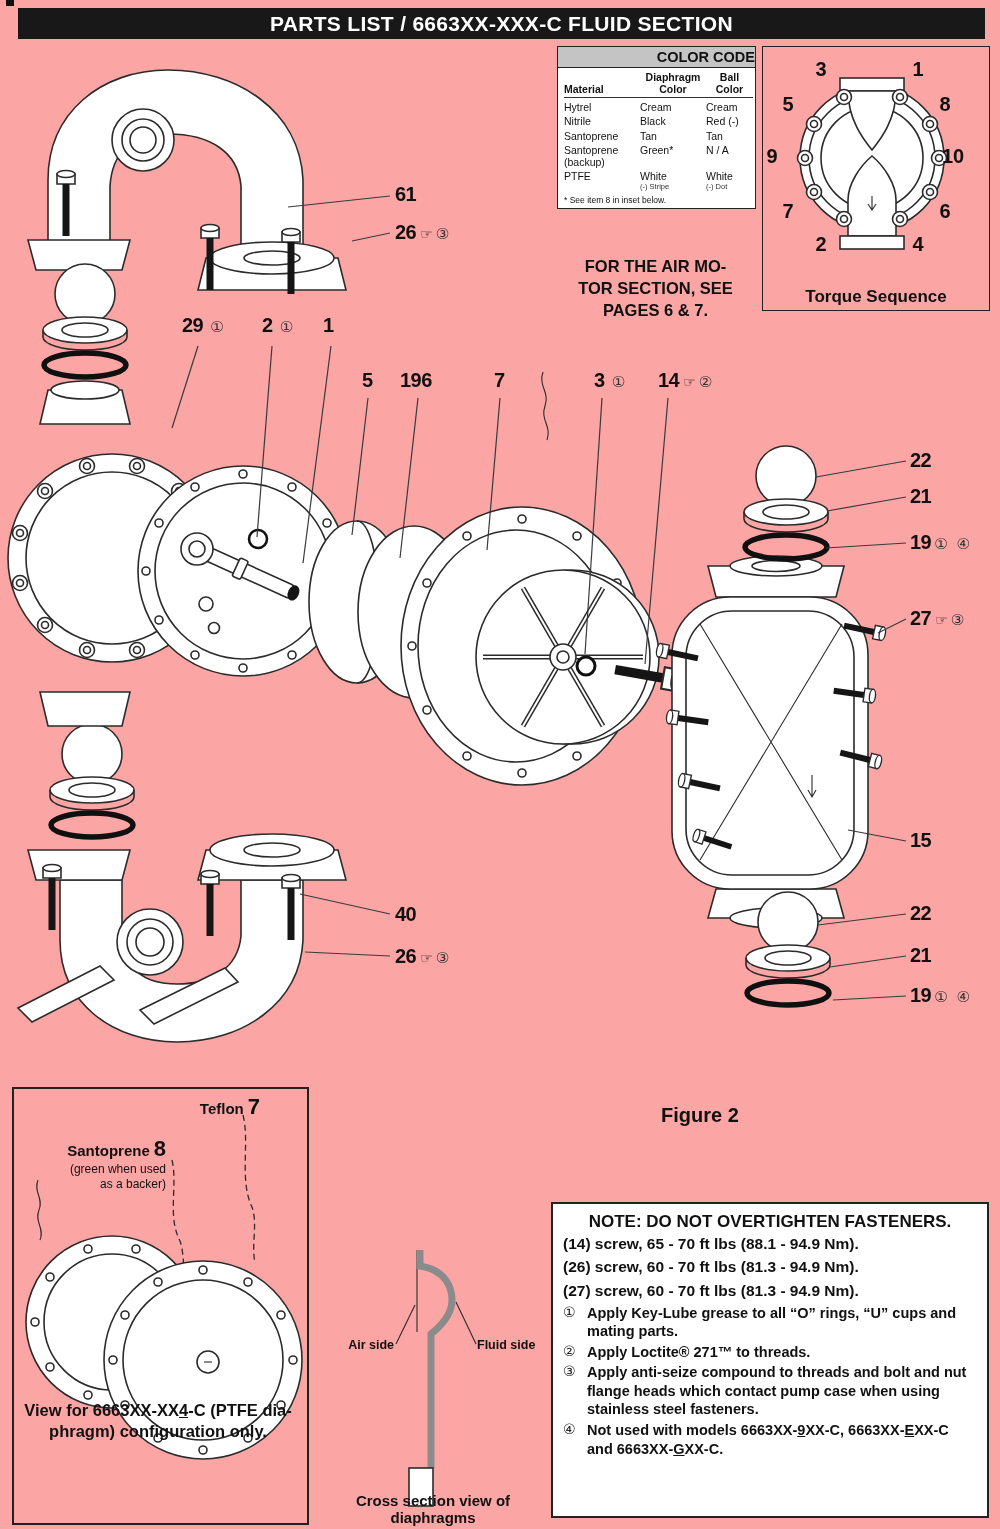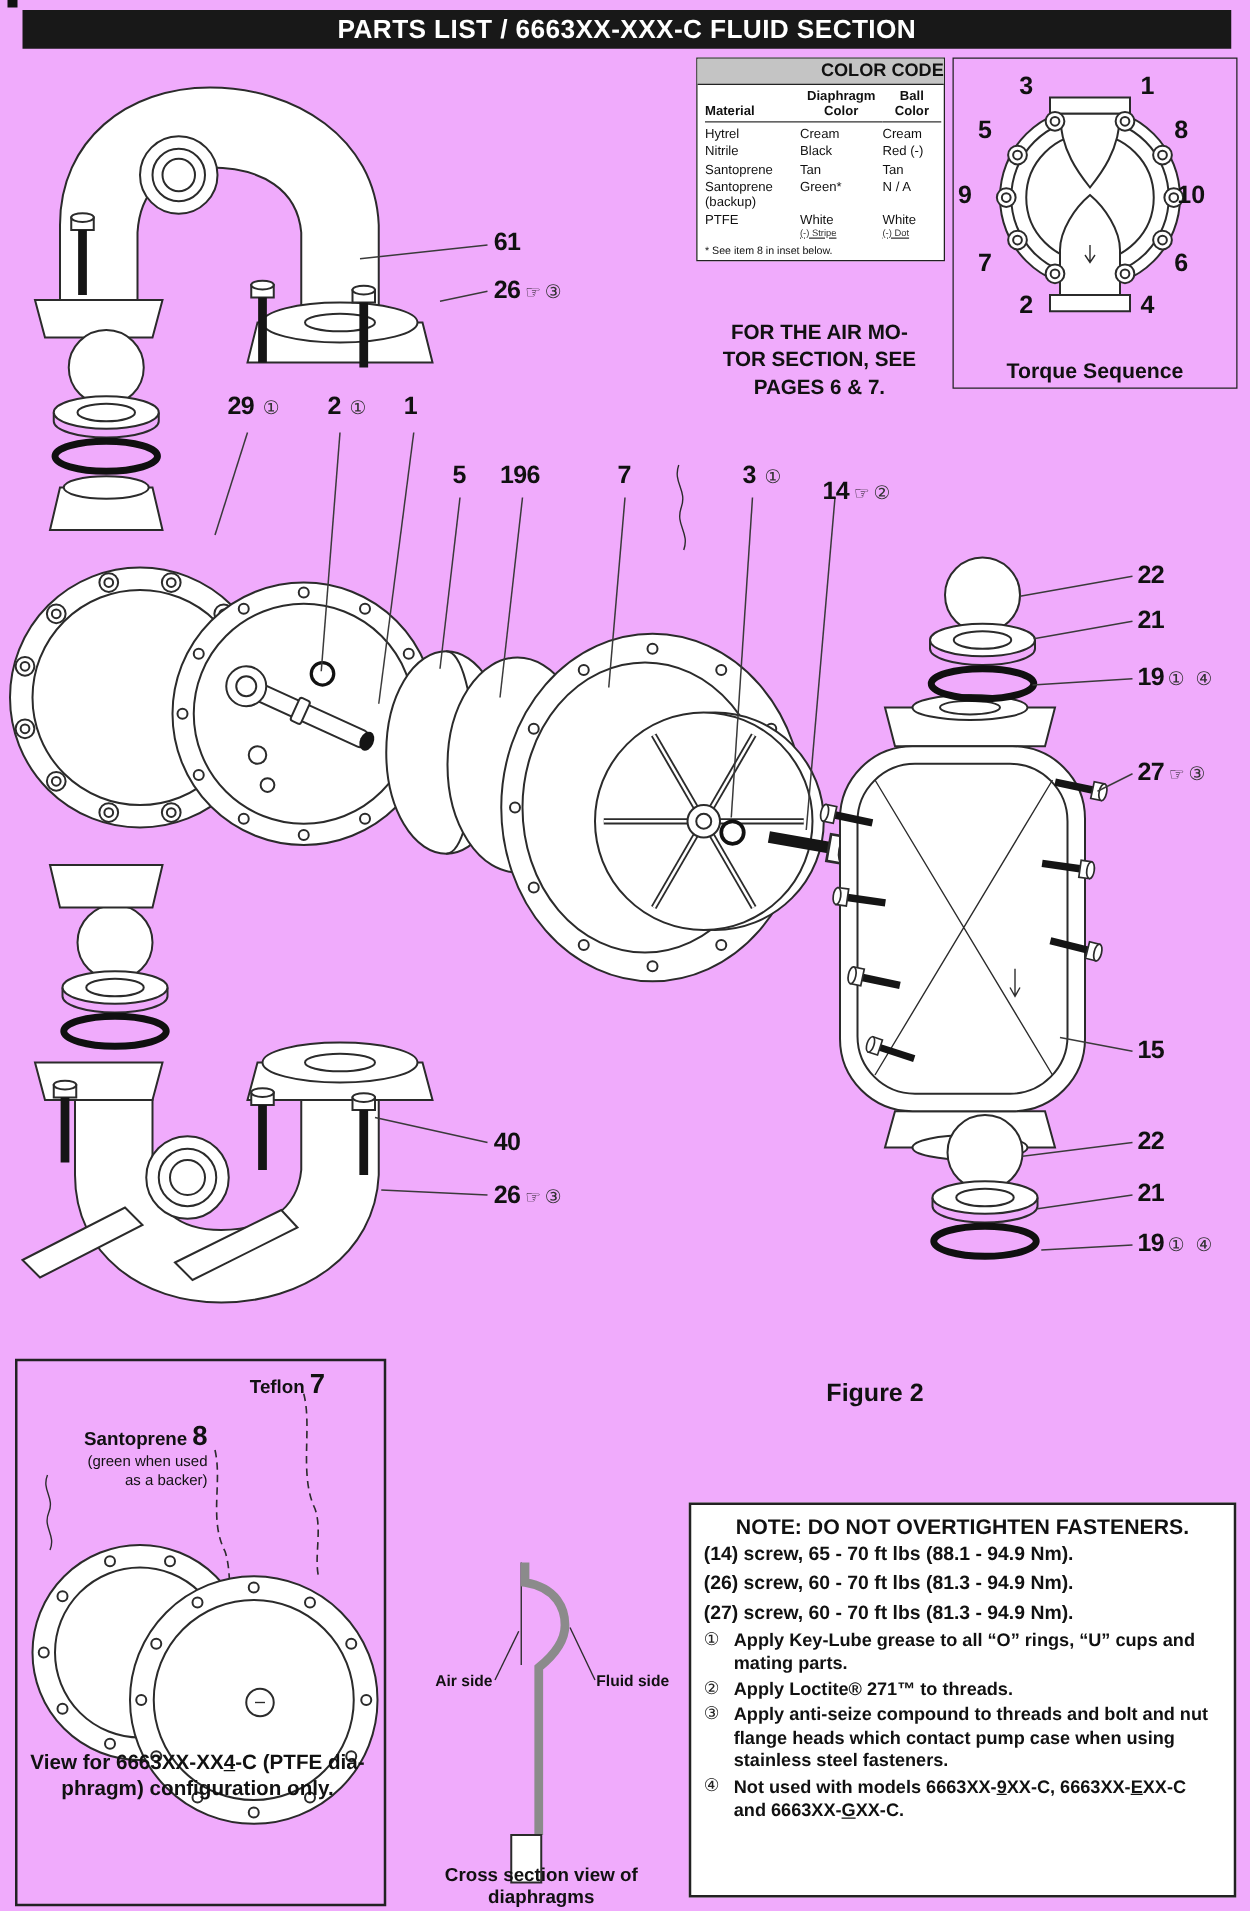--- a/index.html
+++ b/index.html
@@ -1,16 +1,16 @@
 <!DOCTYPE html>
 <html><head>
 <meta charset="utf-8">
 <style>
   html,body{margin:0;padding:0;background:#fff;}
-  .page{position:relative;width:1000px;height:1529px;background:#f0abfc;overflow:hidden;
+  .page{position:relative;width:1000px;height:1529px;background:#fca5a5;overflow:hidden;
         font-family:"Liberation Sans",sans-serif;color:#111;}
   svg .s{fill:#fff;stroke:#2b2b2b;stroke-width:1.6;}
   svg .sn{fill:none;stroke:#2b2b2b;stroke-width:1.6;}
   svg .thin{fill:none;stroke:#2b2b2b;stroke-width:1.1;}
   svg .lead{fill:none;stroke:#3a3a3a;stroke-width:1.2;}
   svg .dash{fill:none;stroke:#2b2b2b;stroke-width:1.3;stroke-dasharray:6 4;}
   svg .oring{fill:none;stroke:#101010;stroke-width:5.5;}
   svg .gray{fill:none;stroke:#8b8b8b;stroke-width:7;}
   .art{position:absolute;left:0;top:0;z-index:0;}
 
@@ -18,21 +18,21 @@
     color:#fff;font-weight:bold;font-size:21px;line-height:31px;text-align:center;letter-spacing:.3px;z-index:2;}
 
   .color-code{position:absolute;left:557px;top:46px;width:197px;border:1.5px solid #222;background:#fff;z-index:2;}
   .cc-title{background:#c4c4c4;border-bottom:1.5px solid #222;font-weight:bold;font-size:14.5px;
     text-align:right;padding:2px 0;}
   .cc-grid{display:grid;grid-template-columns:76px 66px 47px;padding:3px 4px 1px 6px;font-size:10.5px;}
   .cc-h{font-weight:bold;font-size:10.5px;display:flex;align-items:flex-end;padding-bottom:2px;border-bottom:1px solid #333;margin-bottom:2px;}
   .cc-h.c{justify-content:center;text-align:center;}
   .cc-cell{padding:1.5px 0;line-height:1.1;}
   .cc-cell.c{text-align:left;}
-  .cc-sub{display:block;font-size:7.5px;color:#333;text-decoration:underline;}
+  .cc-sub{display:block;font-size:7.5px;color:#333;}
   .cc-foot{font-size:8.5px;padding:1px 4px 3px 6px;}
 
   .air-note{position:absolute;left:557px;top:255px;width:197px;text-align:center;
     font-weight:bold;font-size:16.5px;line-height:22px;z-index:2;}
 
   .ts-box{position:absolute;left:762px;top:46px;width:226px;height:263px;border:1.5px solid #222;z-index:2;}
   .ts-num{position:absolute;width:26px;text-align:center;font-weight:bold;font-size:20px;}
   .ts-caption{position:absolute;left:0;bottom:3px;width:100%;text-align:center;font-weight:bold;font-size:17px;}
 
   .co{position:absolute;z-index:2;white-space:nowrap;}
@@ -405,21 +405,21 @@
 
 <div class="co" style="left:395px;top:183px;"><span class="co-num">61</span><span class="co-hand"></span><span class="co-circ"></span></div>
 <div class="co" style="left:395px;top:221px;"><span class="co-num">26</span><span class="co-hand">☞</span><span class="co-circ">③</span></div>
 <div class="co" style="left:182px;top:314px;"><span class="co-num">29</span><span class="co-hand"></span><span class="co-circ">①</span></div>
 <div class="co" style="left:262px;top:314px;"><span class="co-num">2</span><span class="co-hand"></span><span class="co-circ">①</span></div>
 <div class="co" style="left:323px;top:314px;"><span class="co-num">1</span></div>
 <div class="co" style="left:362px;top:369px;"><span class="co-num">5</span></div>
 <div class="co" style="left:400px;top:369px;"><span class="co-num">196</span></div>
 <div class="co" style="left:494px;top:369px;"><span class="co-num">7</span></div>
 <div class="co" style="left:594px;top:369px;"><span class="co-num">3</span><span class="co-hand"></span><span class="co-circ">①</span></div>
-<div class="co" style="left:658px;top:369px;margin-top:13px;"><span class="co-num">14</span><span class="co-hand">☞</span><span class="co-circ">②</span></div>
+<div class="co" style="left:658px;top:369px;"><span class="co-num">14</span><span class="co-hand">☞</span><span class="co-circ">②</span></div>
 <div class="co" style="left:910px;top:449px;"><span class="co-num">22</span></div>
 <div class="co" style="left:910px;top:485px;"><span class="co-num">21</span></div>
 <div class="co" style="left:910px;top:531px;"><span class="co-num">19</span><span class="co-circ">① ④</span></div>
 <div class="co" style="left:910px;top:607px;"><span class="co-num">27</span><span class="co-hand">☞</span><span class="co-circ">③</span></div>
 <div class="co" style="left:910px;top:829px;"><span class="co-num">15</span></div>
 <div class="co" style="left:910px;top:902px;"><span class="co-num">22</span></div>
 <div class="co" style="left:910px;top:944px;"><span class="co-num">21</span></div>
 <div class="co" style="left:910px;top:984px;"><span class="co-num">19</span><span class="co-circ">① ④</span></div>
 <div class="co" style="left:395px;top:903px;"><span class="co-num">40</span></div>
 <div class="co" style="left:395px;top:945px;"><span class="co-num">26</span><span class="co-hand">☞</span><span class="co-circ">③</span></div>

